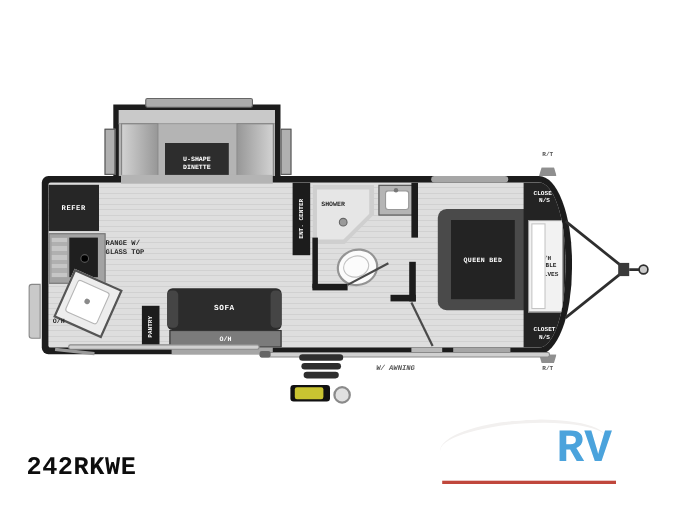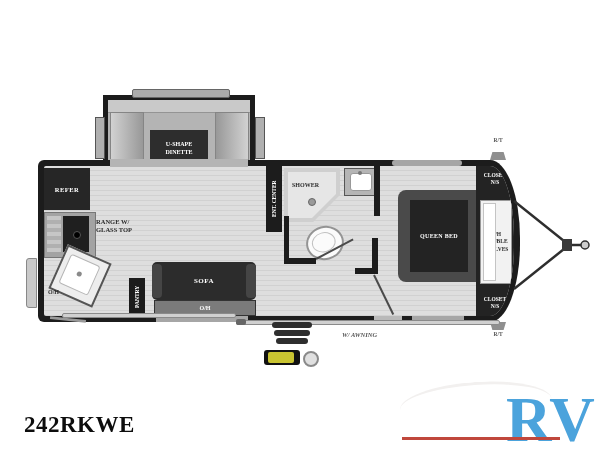--- a/index.html
+++ b/index.html
@@ -1,17 +1,17 @@
 <!DOCTYPE html>
 <html><head>
 <meta charset="utf-8">
 <style>
   html,body{margin:0;padding:0;background:#fff;}
   .stage{position:relative;width:602px;height:460px;background:#ffffff;overflow:hidden;
-         font-family:Liberation Serif, serif;}
+         font-family:Liberation Mono, monospace;}
   .abs{position:absolute;}
   .wall{position:absolute;background:#1c1c1c;}
   .lbl{position:absolute;color:#ffffff;font-weight:bold;text-align:center;white-space:pre-line;}
   .dlbl{position:absolute;color:#2b2b2b;font-weight:bold;text-align:left;white-space:pre-line;}
   .vtext{writing-mode:vertical-rl;transform:rotate(180deg);text-orientation:mixed;
          display:flex;align-items:center;justify-content:center;}
   .center{display:flex;align-items:center;justify-content:center;}
   
   .body-outer{left:38px;top:160px;width:482px;height:162px;background:#1c1c1c;
               border-radius:6px 30px 30px 6px / 6px 78px 78px 6px;}
@@ -148,16 +148,16 @@
   </div>
 
   <div class="abs" style="left:264px;top:350px;width:36px;height:15px;background:#111;border-radius:3px;">
     <div class="abs" style="left:4px;top:2px;width:26px;height:11px;background:#c9c431;border-radius:2px;"></div>
   </div>
   <div class="abs" style="left:303px;top:351px;width:12px;height:12px;border:2px solid #8a8a8a;background:#e0e0e0;border-radius:50%;"></div>
 
   <div class="abs" style="left:24px;top:412px;font-size:23px;font-weight:800;color:#0d0d0d;letter-spacing:.5px;">242RKWE</div>
 
   <div class="abs" style="left:400px;top:382px;width:152px;height:42px;border-top:3px solid #f2f0ef;border-radius:50%;transform:rotate(-4deg);"></div>
-  <div class="abs" style="left:506px;top:384px;font-size:63px;font-weight:900;color:#4ba3dc;">RV</div>
+  <div class="abs" style="left:506px;top:384px;font-size:42px;font-weight:900;color:#4ba3dc;">RV</div>
   <div class="abs" style="left:402px;top:437px;width:158px;height:3px;background:#c0473c;"></div>
 
 </div>
 
 </body></html>

